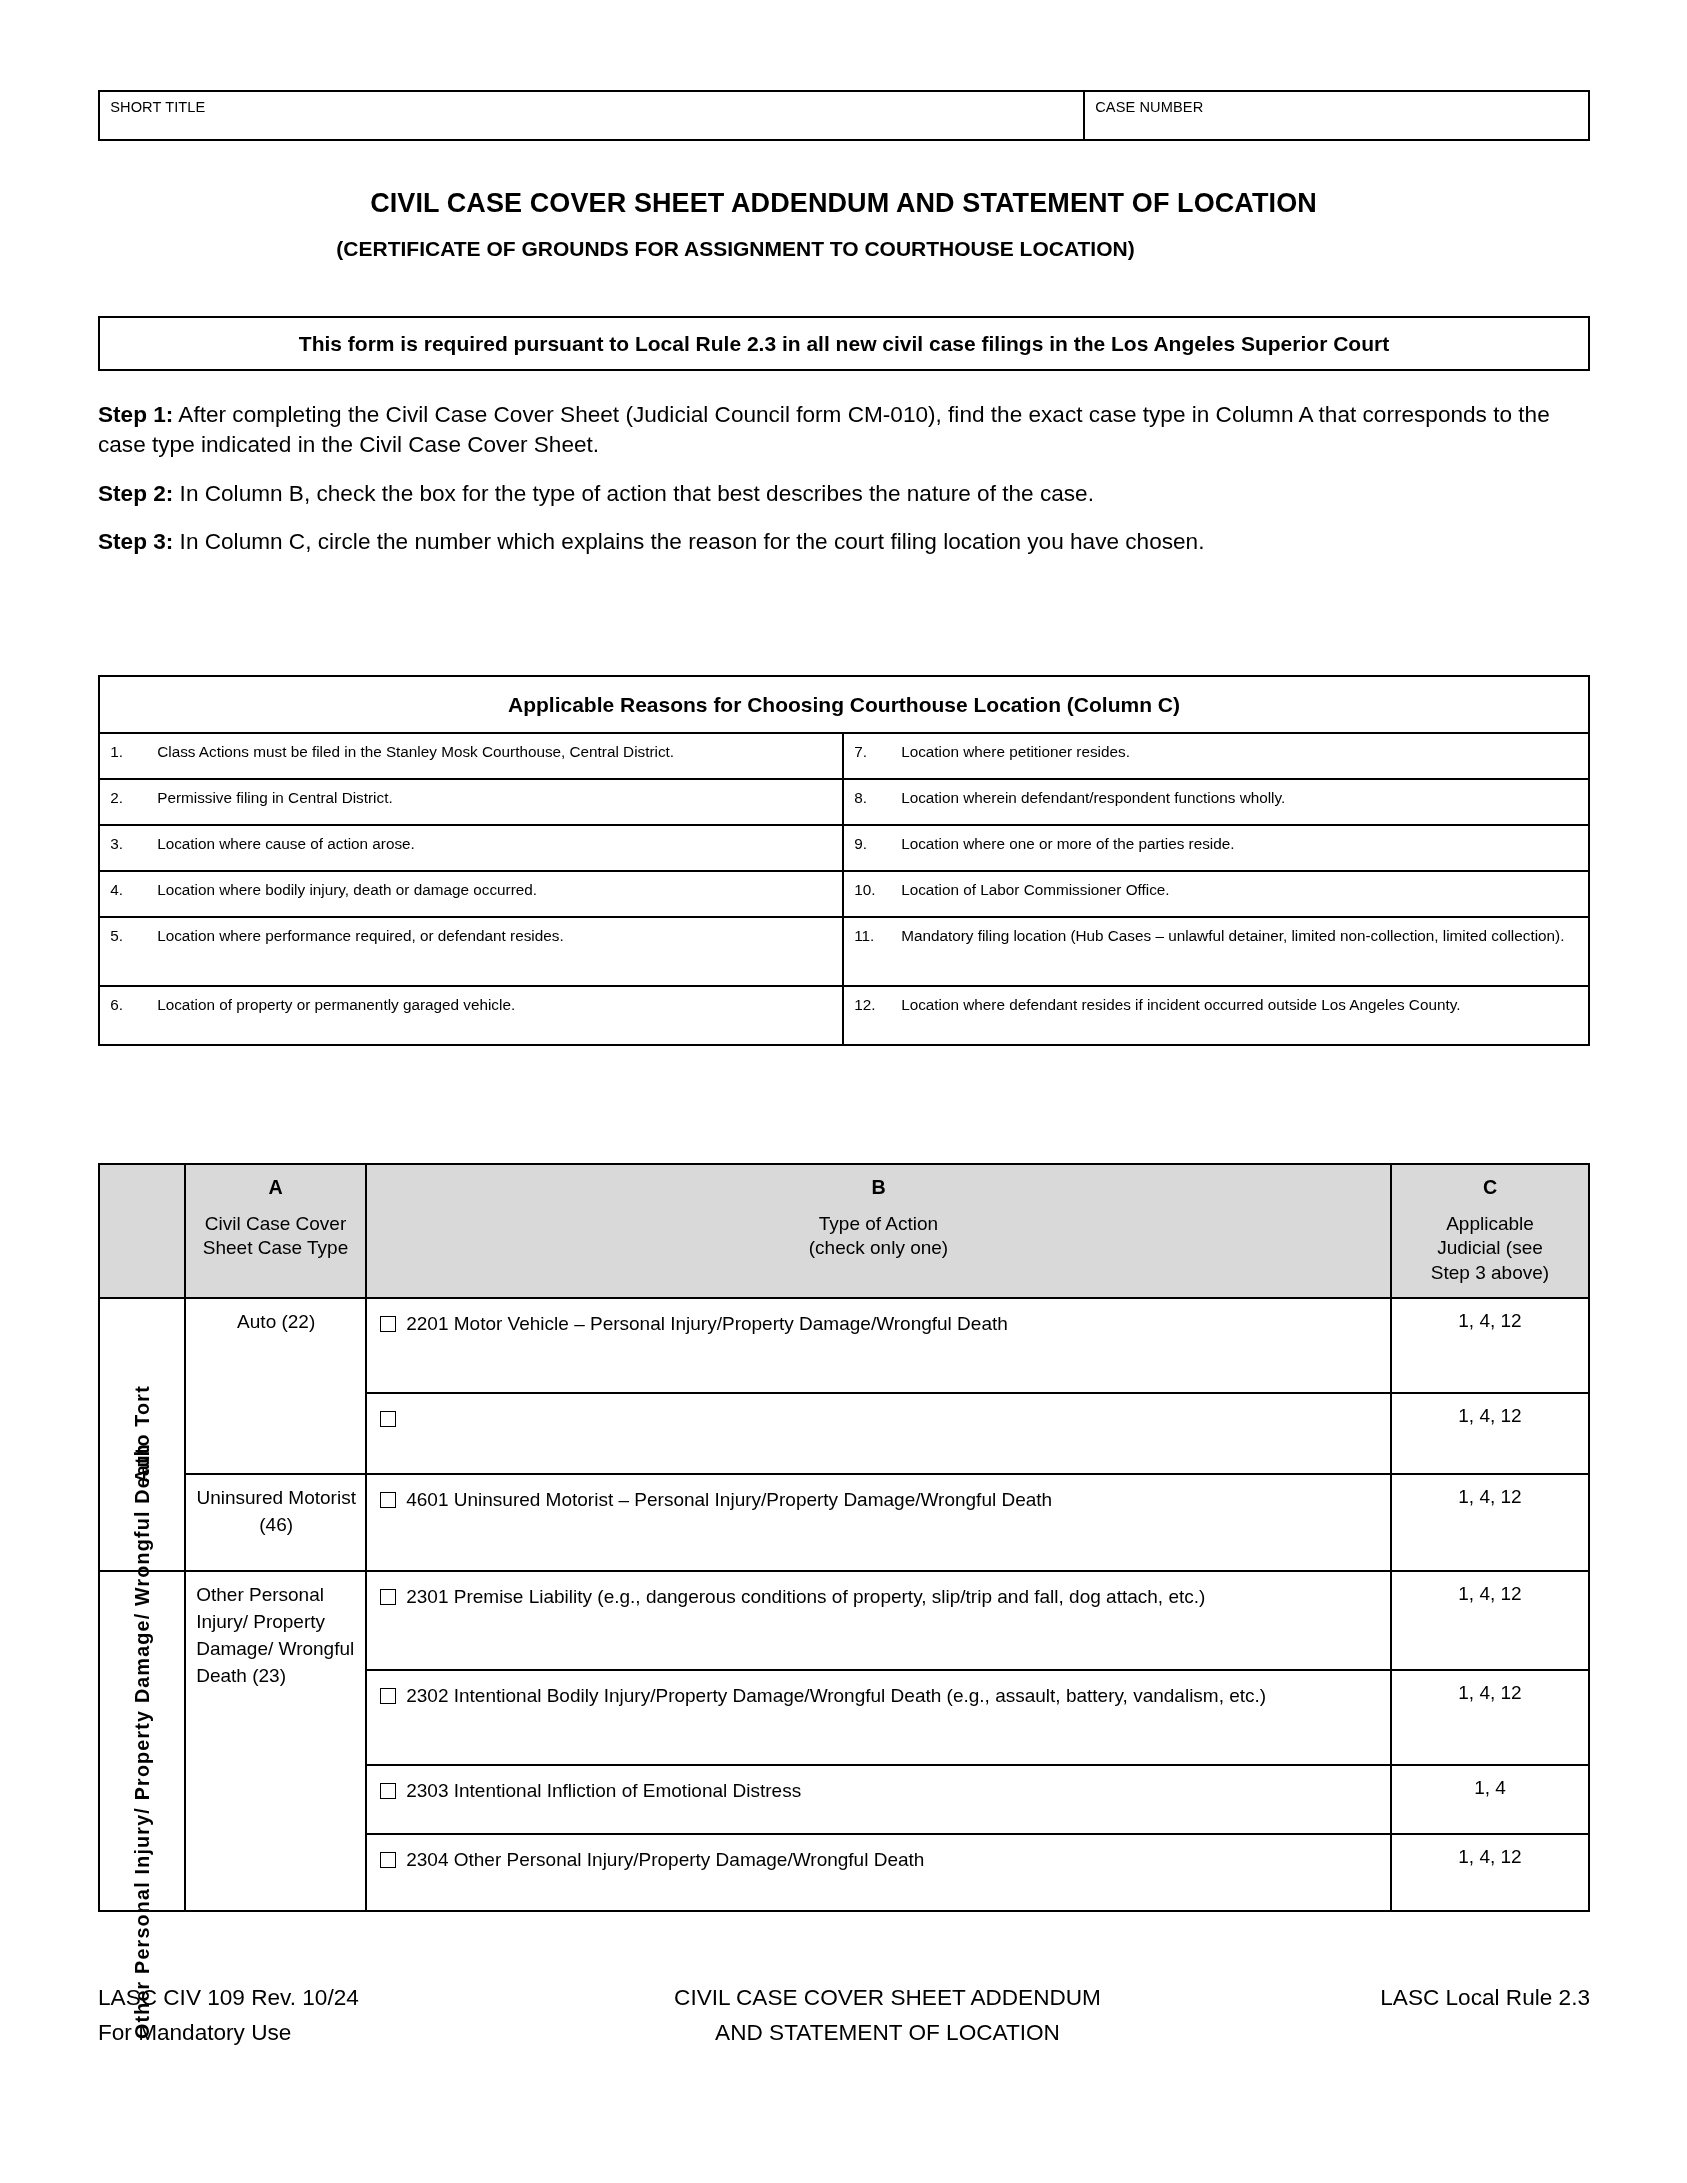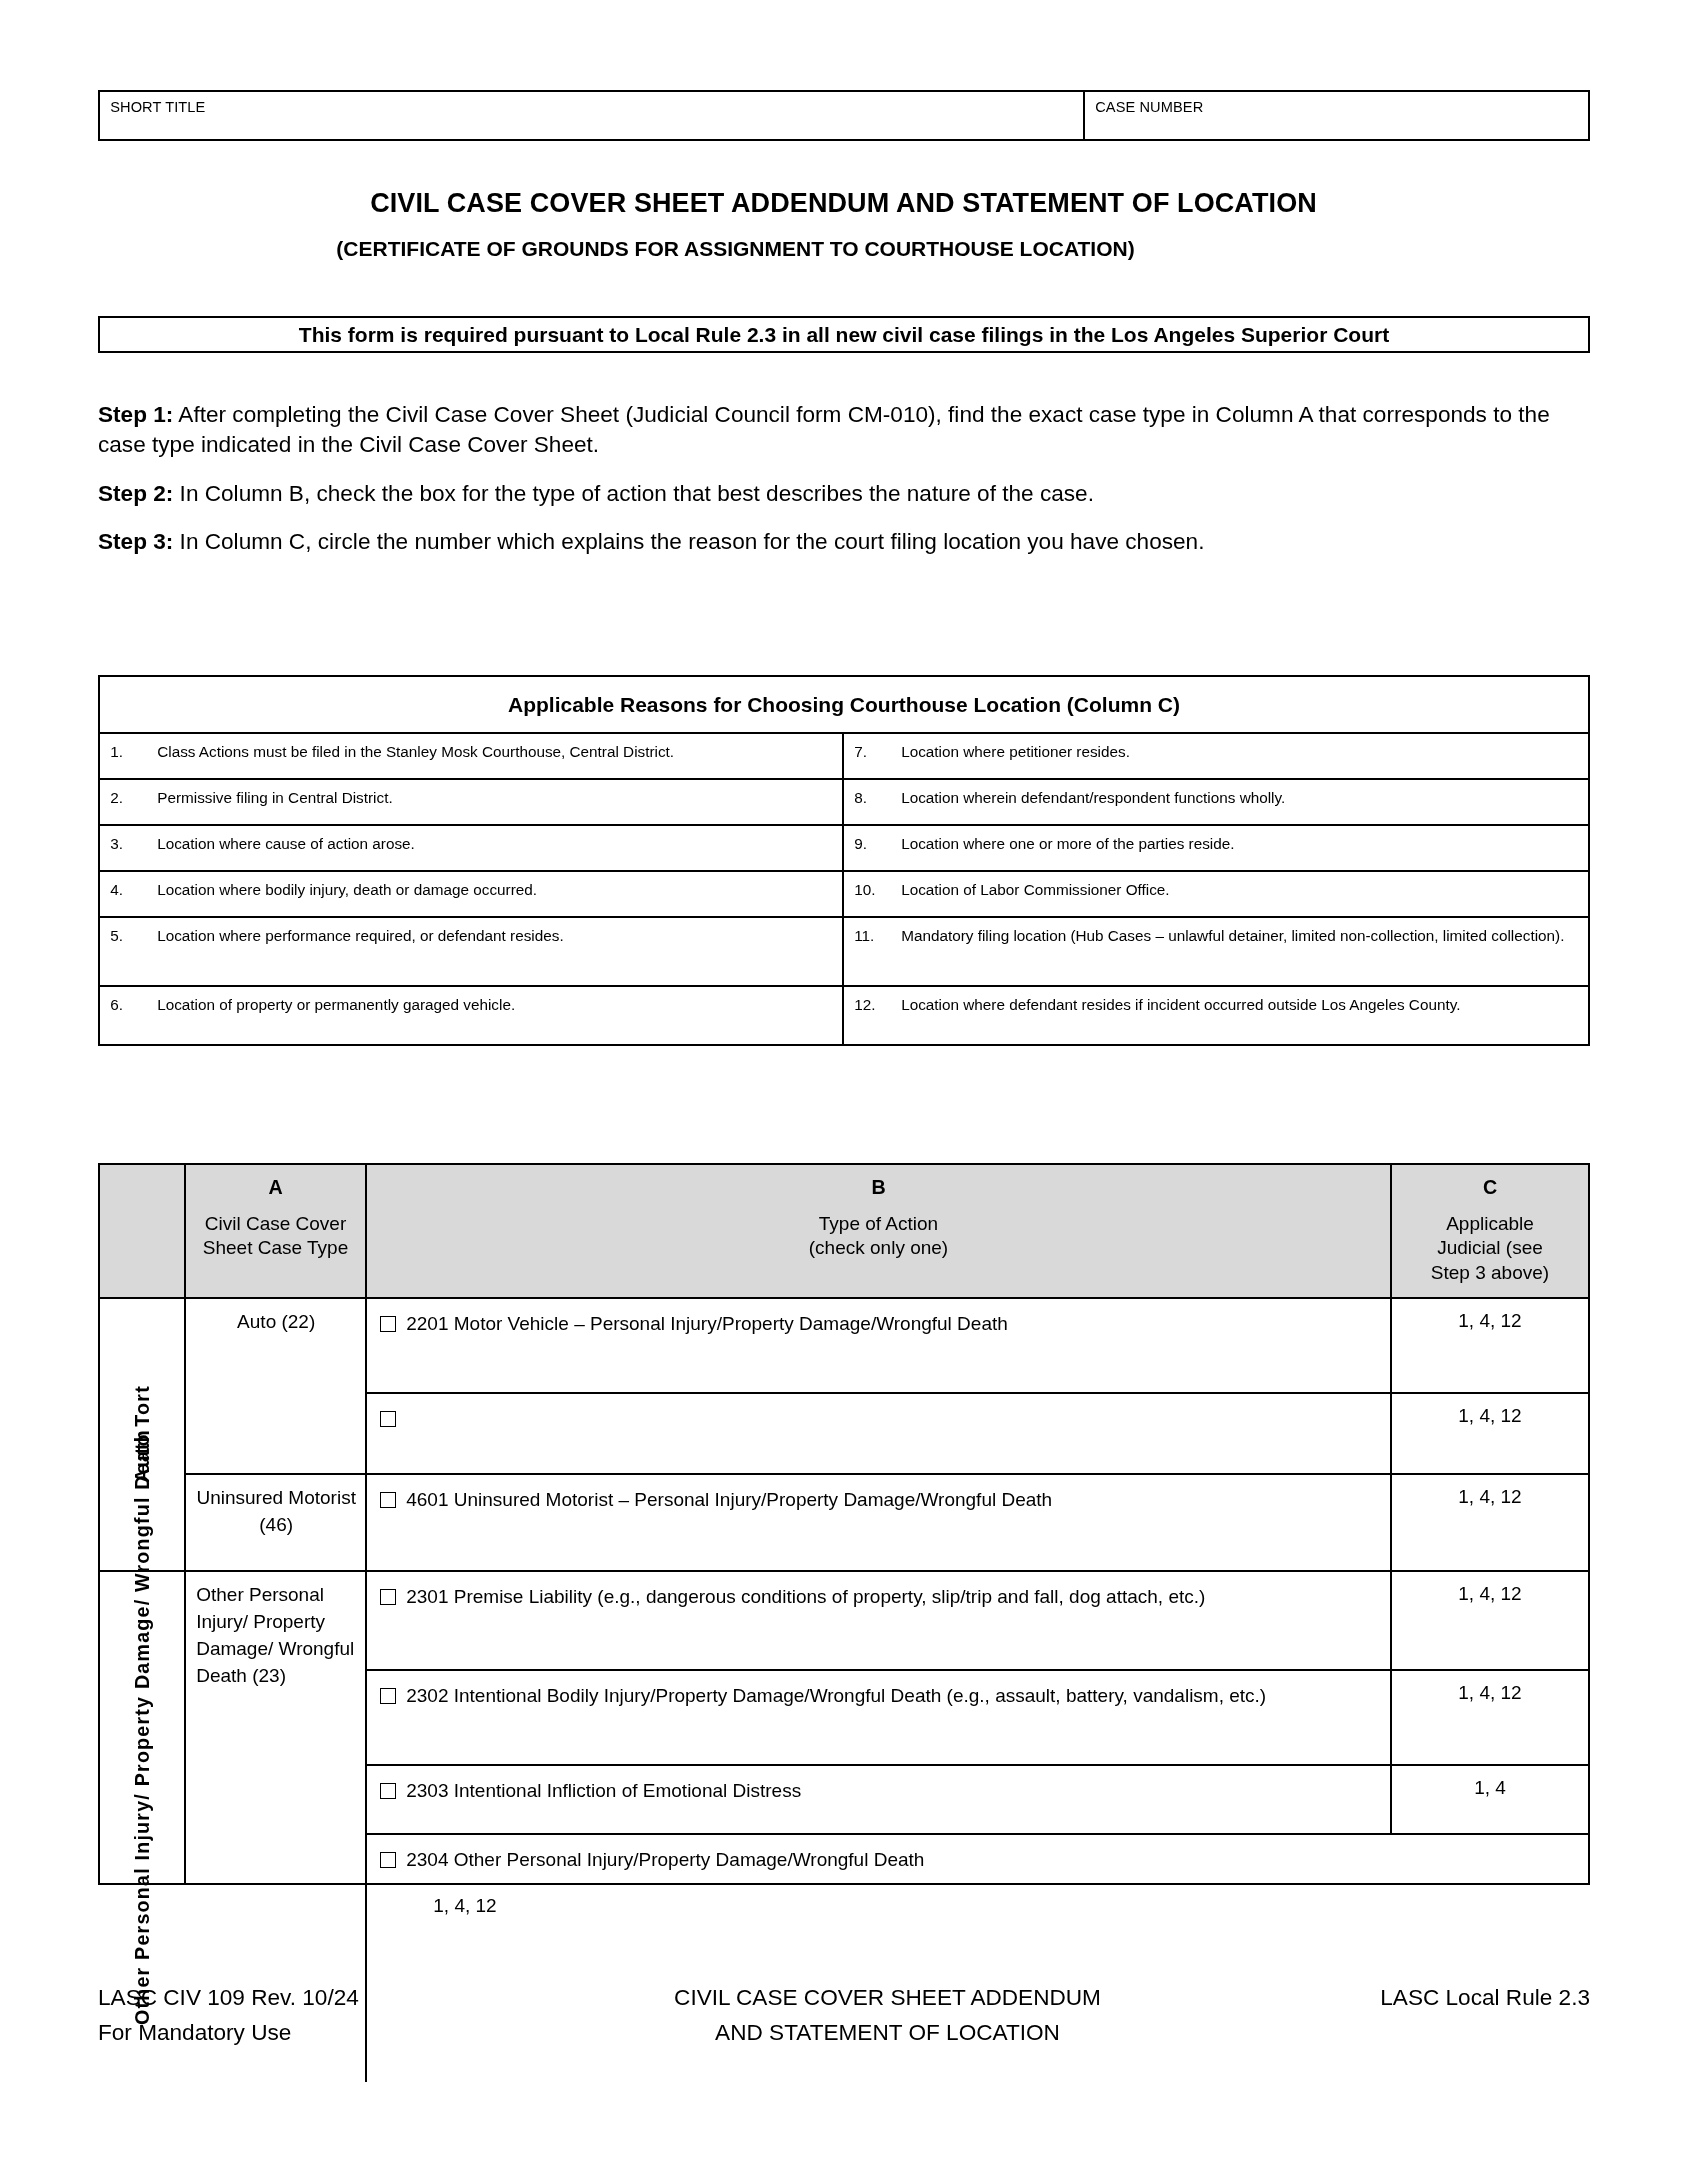--- a/index.html
+++ b/index.html
@@ -66,21 +66,21 @@
     font-size: 21px;
     font-weight: bold;
   }
 
   
   .notice-box {
     position: absolute;
     left: 98px;
     top: 316px;
     width: 1492px;
-    height: 37px;
+    height: 55px;
     border: 2.2px solid #000;
     box-sizing: border-box;
     display: flex;
     align-items: center;
     justify-content: center;
   }
   .notice-text {
     font-size: 21px;
     font-weight: bold;
     text-align: center;
@@ -276,21 +276,21 @@
     line-height: 1.3;
   }
 
   
   .h-2201 { height: 93px; }
   .h-2202 { height: 79px; }
   .h-4601 { height: 95px; }
   .h-2301 { height: 97px; }
   .h-2302 { height: 93px; }
   .h-2303 { height: 67px; }
-  .h-2304 { height: 48px; flex-direction: column; }
+  .h-2304 { height: 75px; }
 
   
   .footer {
     position: absolute;
     left: 98px;
     top: 1980px;
     width: 1492px;
     display: flex;
     align-items: flex-start;
     justify-content: flex-end;

